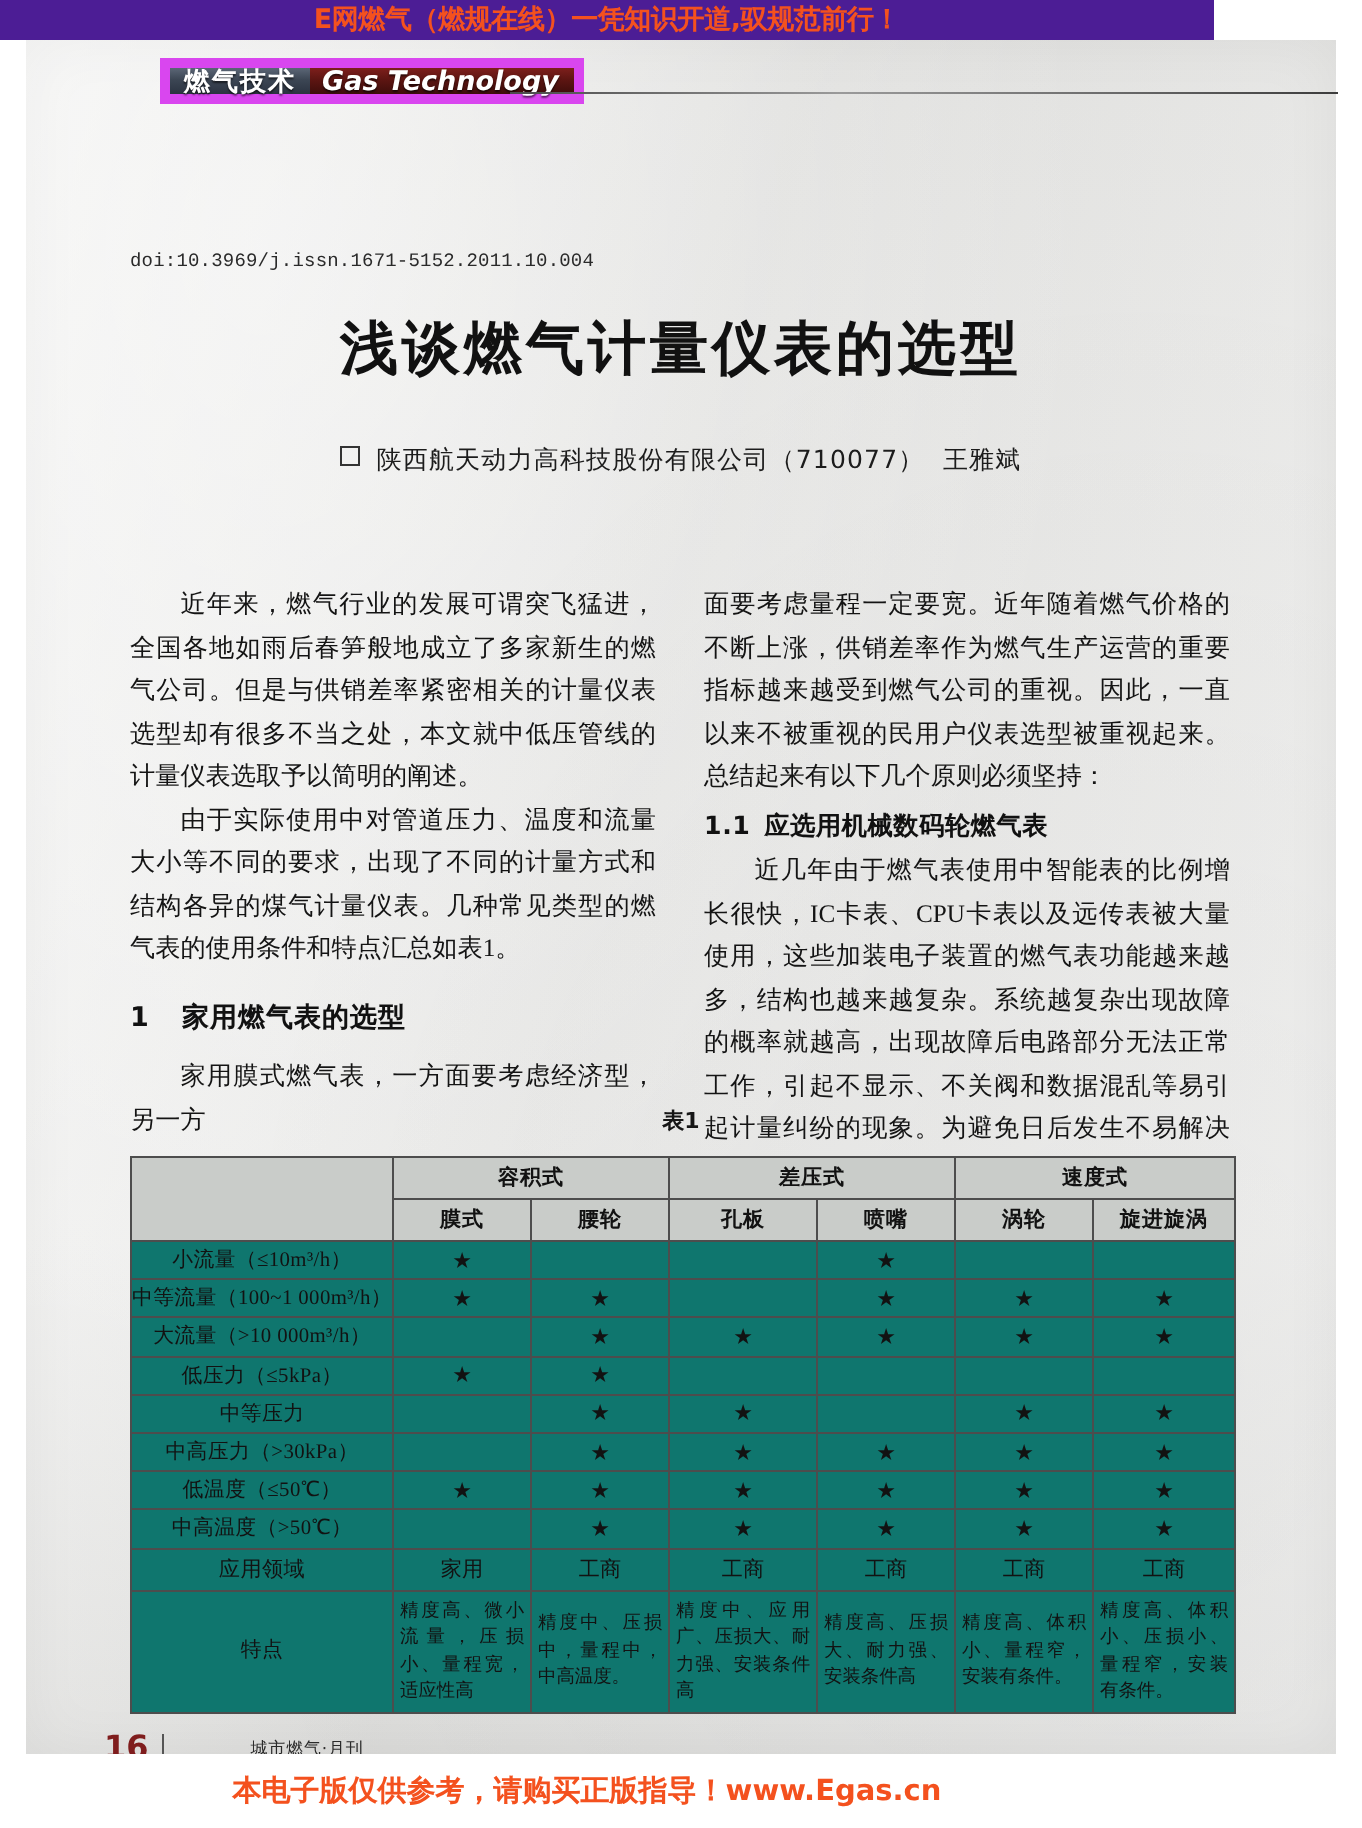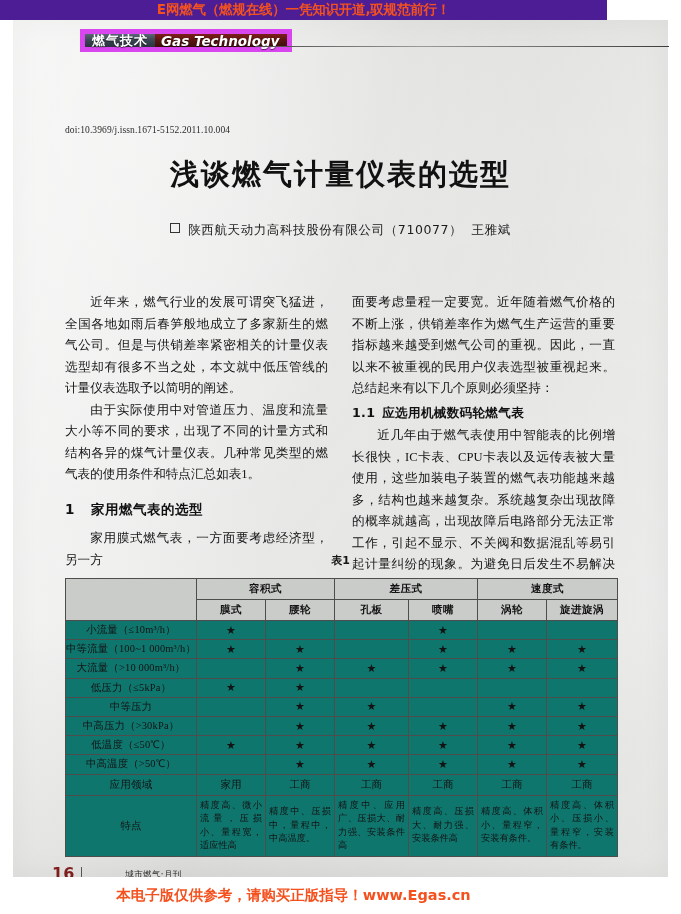--- a/index.html
+++ b/index.html
@@ -105,21 +105,21 @@
     left: 203px; top: 17px;
     width: 414px;
     height: 1px;
     background: linear-gradient(90deg, #4a4a4a 0%, #9a9a9a 40%, #6f6f6f 70%, #3c3c3c 100%);
   }
 
   
   .doi {
     position: absolute;
     left: 65px; top: 125px;
-    font-family: Liberation Serif, serif;
+    font-family: Liberation Mono, monospace;
     font-size: 9.5px;
     color: #2a2a2a;
     letter-spacing: 0.1px;
   }
 
   
   .title {
     position: absolute;
     left: 0; top: 155px;
     width: 681px;

